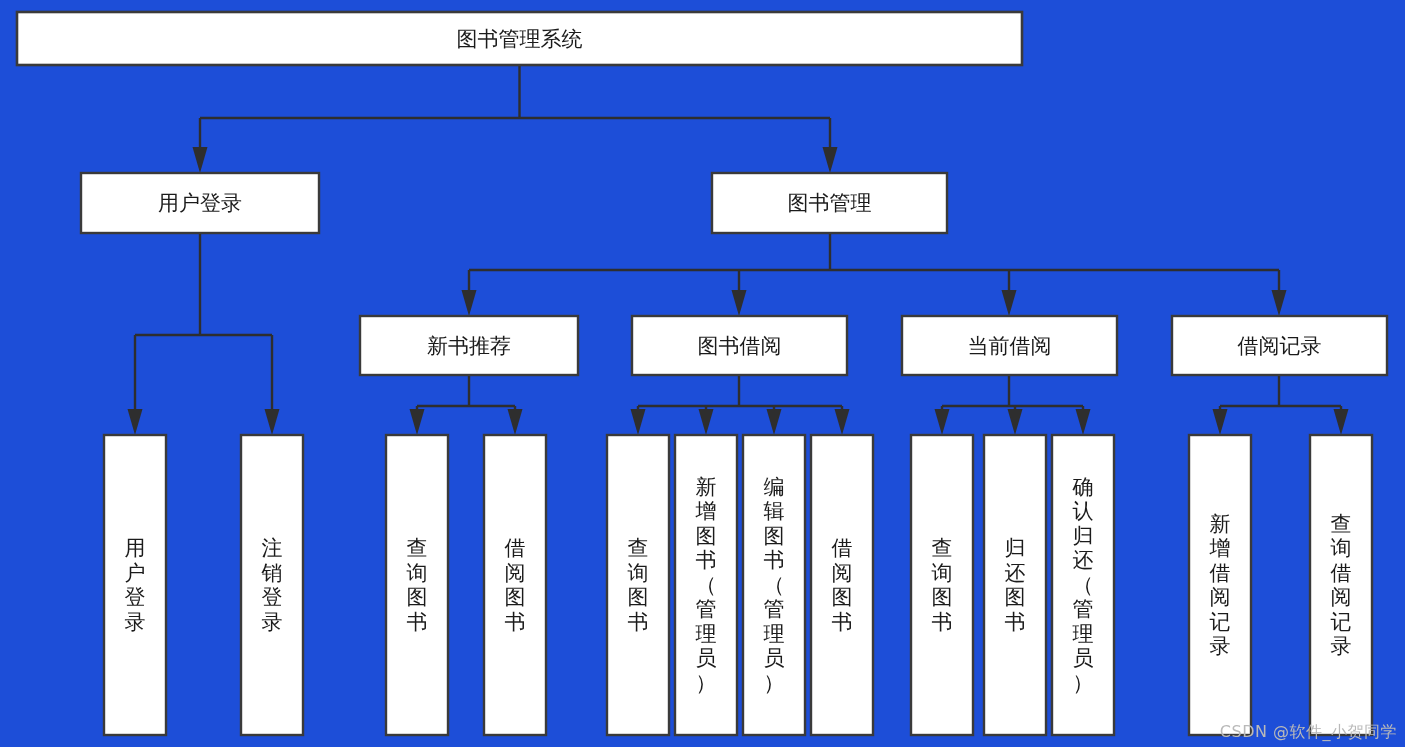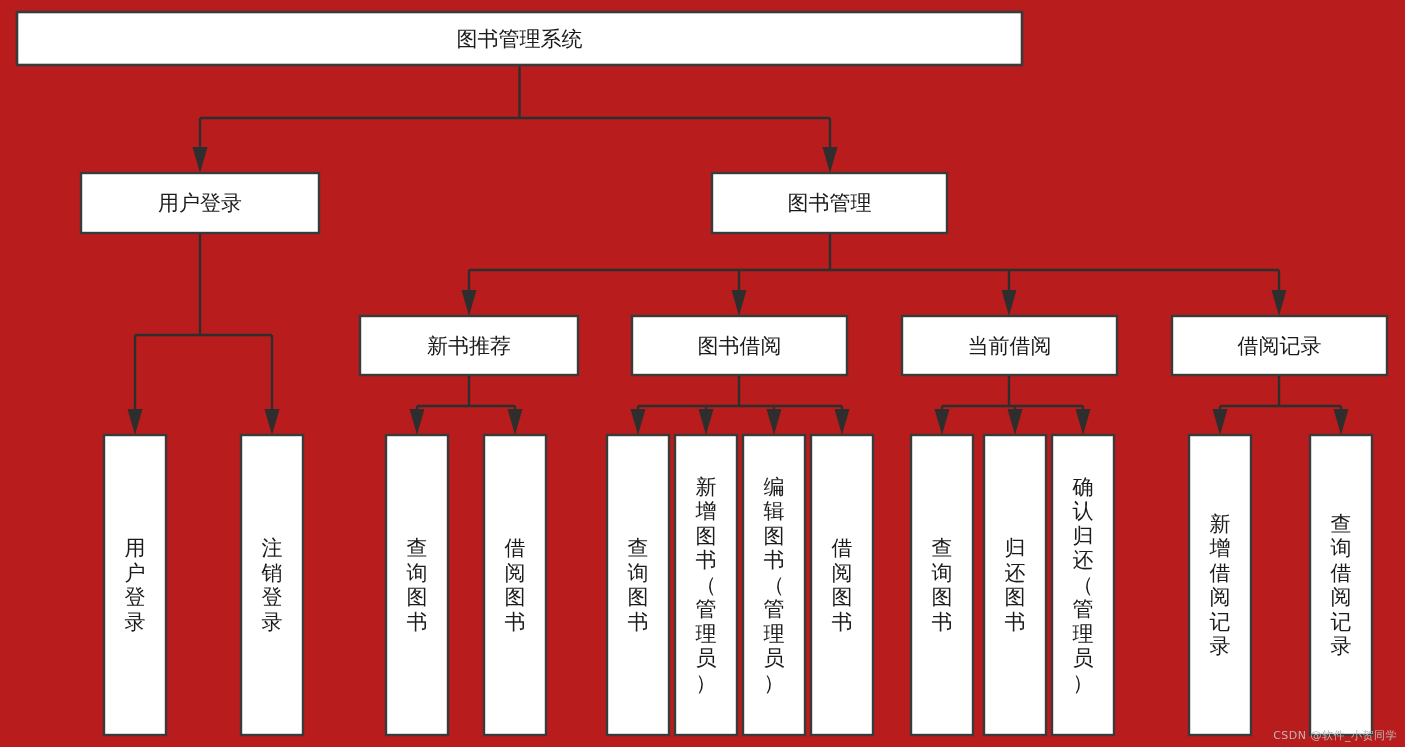--- a/index.html
+++ b/index.html
@@ -12,21 +12,21 @@
     width: 1405px;
     height: 747px;
     font-family: "DejaVu Sans", "Liberation Sans", sans-serif;
     overflow: hidden;
     position: relative;
   }
   #diagram-root {
     position: relative;
     width: 1405px;
     height: 747px;
-    background: #b91c1c;
+    background: #1d4ed8;
   }
   svg.diagram-canvas {
     position: absolute;
     top: 0;
     left: 0;
     width: 1405px;
     height: 747px;
     display: block;
   }
   .node-box {
@@ -56,21 +56,21 @@
     fill: #1b1b1b;
     font-family: "DejaVu Sans", "Liberation Sans", sans-serif;
     font-size: 21px;
     text-anchor: middle;
   }
   .watermark-text {
     position: absolute;
     right: 8px;
     bottom: 4px;
     color: #b9b9b9;
-    font-size: 11px;
+    font-size: 16px;
     font-family: "DejaVu Sans", "Liberation Sans", sans-serif;
     white-space: nowrap;
     letter-spacing: 0.5px;
     user-select: none;
   }
 </style>
 </head>
 <body>
 
 <div id="diagram-root">

